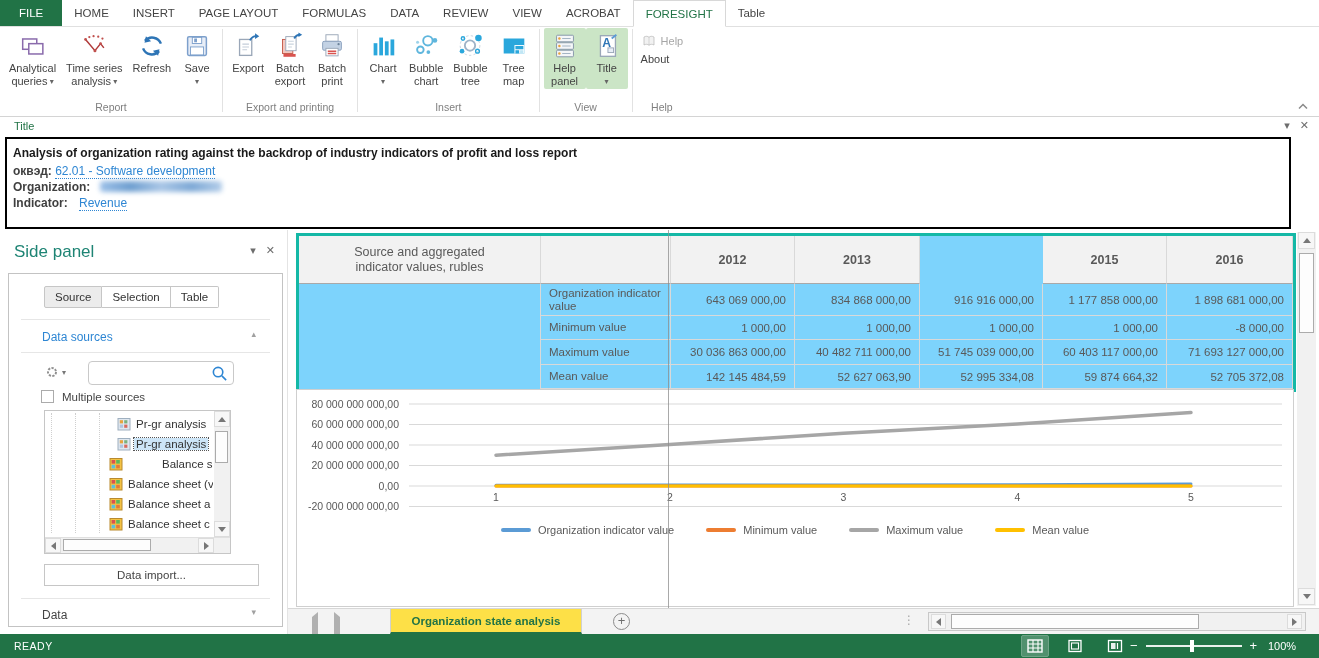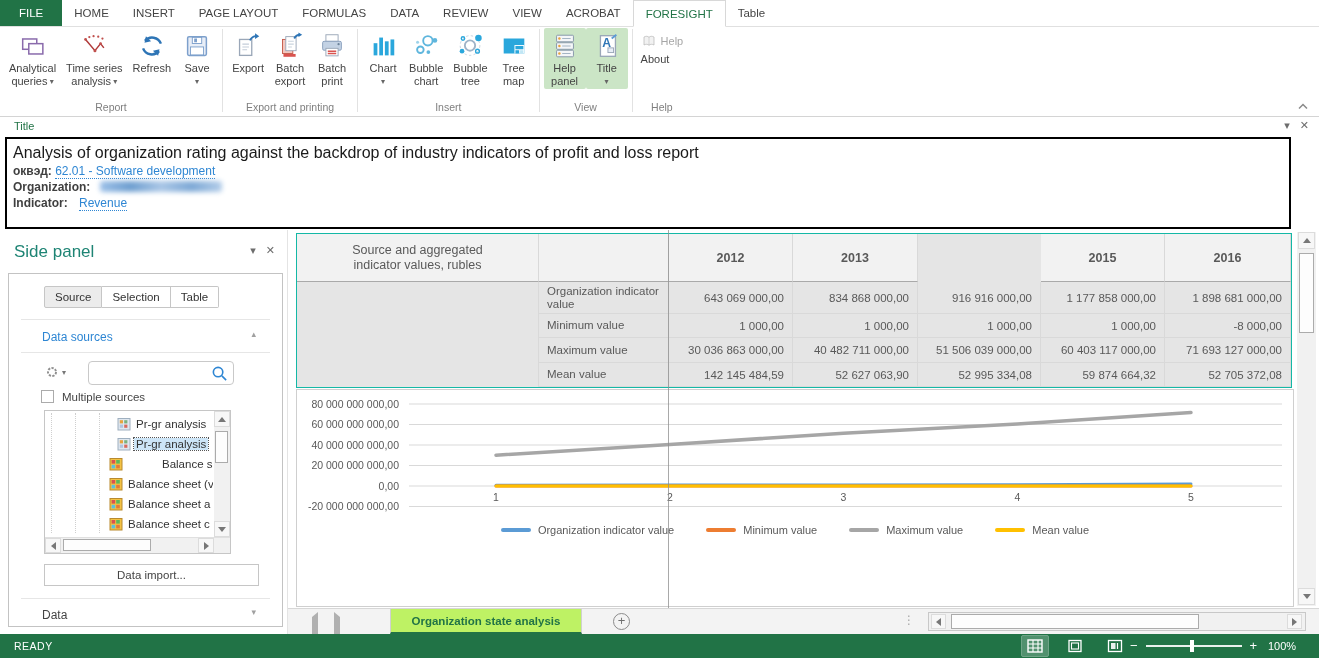--- a/index.html
+++ b/index.html
@@ -32,21 +32,21 @@
   .rsbtn.disabled .rslb{color:#a6a6a6}
   .ric-s svg{width:16px;height:16px;vertical-align:middle}
   #ribbon-collapse{position:absolute;right:8px;bottom:4px;width:16px;height:12px;display:flex;align-items:center;justify-content:center;cursor:pointer}
 
   
   #title-strip{position:absolute;top:118px;left:0;right:0;height:19px}
   #title-strip .lbl{position:absolute;left:14px;top:2px;font-size:11px;color:#217346}
   .strip-icons{position:absolute;right:10px;top:1px;display:flex;gap:10px;color:#6d6d6d;font-size:11px;font-weight:bold}
   .strip-icons span{cursor:pointer}
   #title-box{position:absolute;top:137px;left:5px;width:1286px;height:92px;border:2px solid #000;background:#fff;padding:4px 6px}
-  #title-heading{font-size:16px;font-weight:normal;color:#1a1a1a;line-height:20px}
+  #title-heading{font-size:12px;font-weight:bold;color:#1a1a1a;line-height:20px}
   .meta{font-size:12px;line-height:16px;margin-top:0}
   .meta:first-of-type{margin-top:12px}
   .meta b{color:#3f3f3f}
   .lnk{color:#2e86d3;border-bottom:1px dotted #2e86d3;cursor:pointer}
   .blur-redact{display:inline-block;width:122px;height:11px;margin-left:6px;border-radius:3px;vertical-align:-1px;
     background:linear-gradient(90deg,#9cc0e8,#6f9fd0 25%,#a9c6e6 50%,#7ea9d6 75%,#b3cde9);filter:blur(2.5px)}
 
   
   #side-panel{position:absolute;top:230px;left:0;width:288px;bottom:24px;background:#fff;border-right:1px solid #e4e4e4}
   #sp-title{position:absolute;left:14px;top:12px;font-size:17px;color:#1e8474}
@@ -86,21 +86,21 @@
   .tri.right{border-left:5px solid #777;border-right:none}
   #tl-vs{position:absolute;right:0;top:0;width:16px;height:126px;background:#f1f1f1}
   #tl-hs{position:absolute;left:0;bottom:0;height:16px;right:0;background:#f1f1f1;border-top:1px solid #e0e0e0}
   #data-import{position:absolute;left:35px;top:290px;width:215px;height:22px;border:1px solid #c6c6c6;background:#fff;font-size:11.5px;color:#444;display:flex;align-items:center;justify-content:center;cursor:pointer}
   #sp-data{position:absolute;left:12px;right:12px;top:324px;height:28px;border-top:1px solid #e6e6e6}
   #sp-data .t{position:absolute;left:21px;top:9px;font-size:12px;color:#444}
   #sp-data .c{position:absolute;right:14px;top:8px;color:#a0a0a0;font-size:9px}
 
   
   #sheet{position:absolute;left:288px;top:230px;right:0;height:378px;background:#fff}
-  #ptable{position:absolute;left:8px;top:3px;display:grid;border:1px solid #14b8a6;background:#e5e5e5}
+  #ptable{position:absolute;left:8px;top:3px;display:grid;border:3px solid #14b8a6;background:#7dd3fc}
   .cell{border-right:1px solid #d9d9d9;border-bottom:1px solid #d9d9d9;display:flex;align-items:center;font-size:11.5px;color:#595959;padding:2px 8px}
   .cell.hd{background:#f2f2f2;justify-content:center;text-align:center;border-bottom:1px solid #a9a9a9}
   .cell.hd.year{font-weight:bold;font-size:12.5px}
   .cell.corner{font-size:12.5px;white-space:pre-line;line-height:15px}
   .cell.lab{align-items:center;line-height:13px}
   .cell.val{justify-content:flex-end}
   .cell.big{border-bottom:none}
   #chartbox{position:absolute;left:8px;top:159px;width:998px;height:218px;border:1px solid #cfcfcf;background:#fff}
   #chartsvg{position:absolute;left:0;top:0}
   .ax{font-size:10.5px;fill:#595959;font-family:"Liberation Sans",sans-serif}
@@ -110,21 +110,21 @@
   .leg-tx{font-size:11px;color:#595959}
   #pane-line{position:absolute;left:380px;top:0;width:1px;height:378px;background:#8c8c8c;opacity:.75;z-index:5}
   #sheet-vs{position:absolute;left:1009px;top:2px;width:19px;height:374px;background:#f1f1f1}
 
   
   #tabbar{position:absolute;left:288px;top:608px;right:0;height:26px;background:#f3f3f3;border-top:1px solid #d7d7d7}
   .navarr{position:absolute;top:8px;cursor:pointer}
   .navarr .tri{border-width:5px}
   .navarr .tri.left{border-right:6px solid #b0b0b0;border-left:none}
   .navarr .tri.right{border-left:6px solid #b0b0b0;border-right:none}
-  #sheet-tab{position:absolute;left:102px;top:0;width:192px;height:25px;background:#bef264;border-left:1px solid #d0d0d0;border-right:1px solid #d0d0d0;border-bottom:2px solid #217346;display:flex;align-items:center;justify-content:center;font-size:11.5px;font-weight:bold;color:#217346;cursor:pointer}
+  #sheet-tab{position:absolute;left:102px;top:0;width:192px;height:25px;background:#fde047;border-left:1px solid #d0d0d0;border-right:1px solid #d0d0d0;border-bottom:2px solid #217346;display:flex;align-items:center;justify-content:center;font-size:11.5px;font-weight:bold;color:#217346;cursor:pointer}
   #add-sheet{position:absolute;left:325px;top:4px;width:17px;height:17px;border:1px solid #8b8b8b;border-radius:50%;color:#6f6f6f;font-size:13px;line-height:14px;text-align:center;cursor:pointer}
   #tab-dots{position:absolute;left:615px;top:4px;color:#a8a8a8;font-size:12px;letter-spacing:0}
   #tab-hs{position:absolute;left:640px;top:3px;width:378px;height:19px;background:#f1f1f1;border:1px solid #c8c8c8}
 
   
   #statusbar{position:absolute;left:0;bottom:0;right:0;height:24px;background:#217346;color:#fff;display:flex;align-items:center}
   #sb-ready{position:absolute;left:14px;font-size:10.5px;letter-spacing:.5px}
   .sb-views{position:absolute;left:1022px;display:flex;gap:14px;align-items:center}
   .sb-view{width:26px;height:20px;display:flex;align-items:center;justify-content:center;cursor:pointer;border-radius:1px}
   .sb-view.active{background:rgba(255,255,255,.22);outline:1px solid rgba(255,255,255,.35)}
@@ -590,21 +590,21 @@
         <div class="cell val" style="grid-area: 2 / 7;">1 898 681 000,00</div>
         <div class="cell lab" style="grid-area: 3 / 2;">Minimum value</div>
         <div class="cell val" style="grid-area: 3 / 3;">1 000,00</div>
         <div class="cell val" style="grid-area: 3 / 4;">1 000,00</div>
         <div class="cell val" style="grid-area: 3 / 5;">1 000,00</div>
         <div class="cell val" style="grid-area: 3 / 6;">1 000,00</div>
         <div class="cell val" style="grid-area: 3 / 7;">-8 000,00</div>
         <div class="cell lab" style="grid-area: 4 / 2;">Maximum value</div>
         <div class="cell val" style="grid-area: 4 / 3;">30 036 863 000,00</div>
         <div class="cell val" style="grid-area: 4 / 4;">40 482 711 000,00</div>
-        <div class="cell val" style="grid-area: 4 / 5;">51 506 039 000,00</div>
+        <div class="cell val" style="grid-area: 4 / 5;">51 745 039 000,00</div>
         <div class="cell val" style="grid-area: 4 / 6;">60 403 117 000,00</div>
         <div class="cell val" style="grid-area: 4 / 7;">71 693 127 000,00</div>
         <div class="cell lab" style="grid-area: 5 / 2;">Mean value</div>
         <div class="cell val" style="grid-area: 5 / 3;">142 145 484,59</div>
         <div class="cell val" style="grid-area: 5 / 4;">52 627 063,90</div>
         <div class="cell val" style="grid-area: 5 / 5;">52 995 334,08</div>
         <div class="cell val" style="grid-area: 5 / 6;">59 874 664,32</div>
         <div class="cell val" style="grid-area: 5 / 7;">52 705 372,08</div>
       </div>
     <div id="chartbox">

